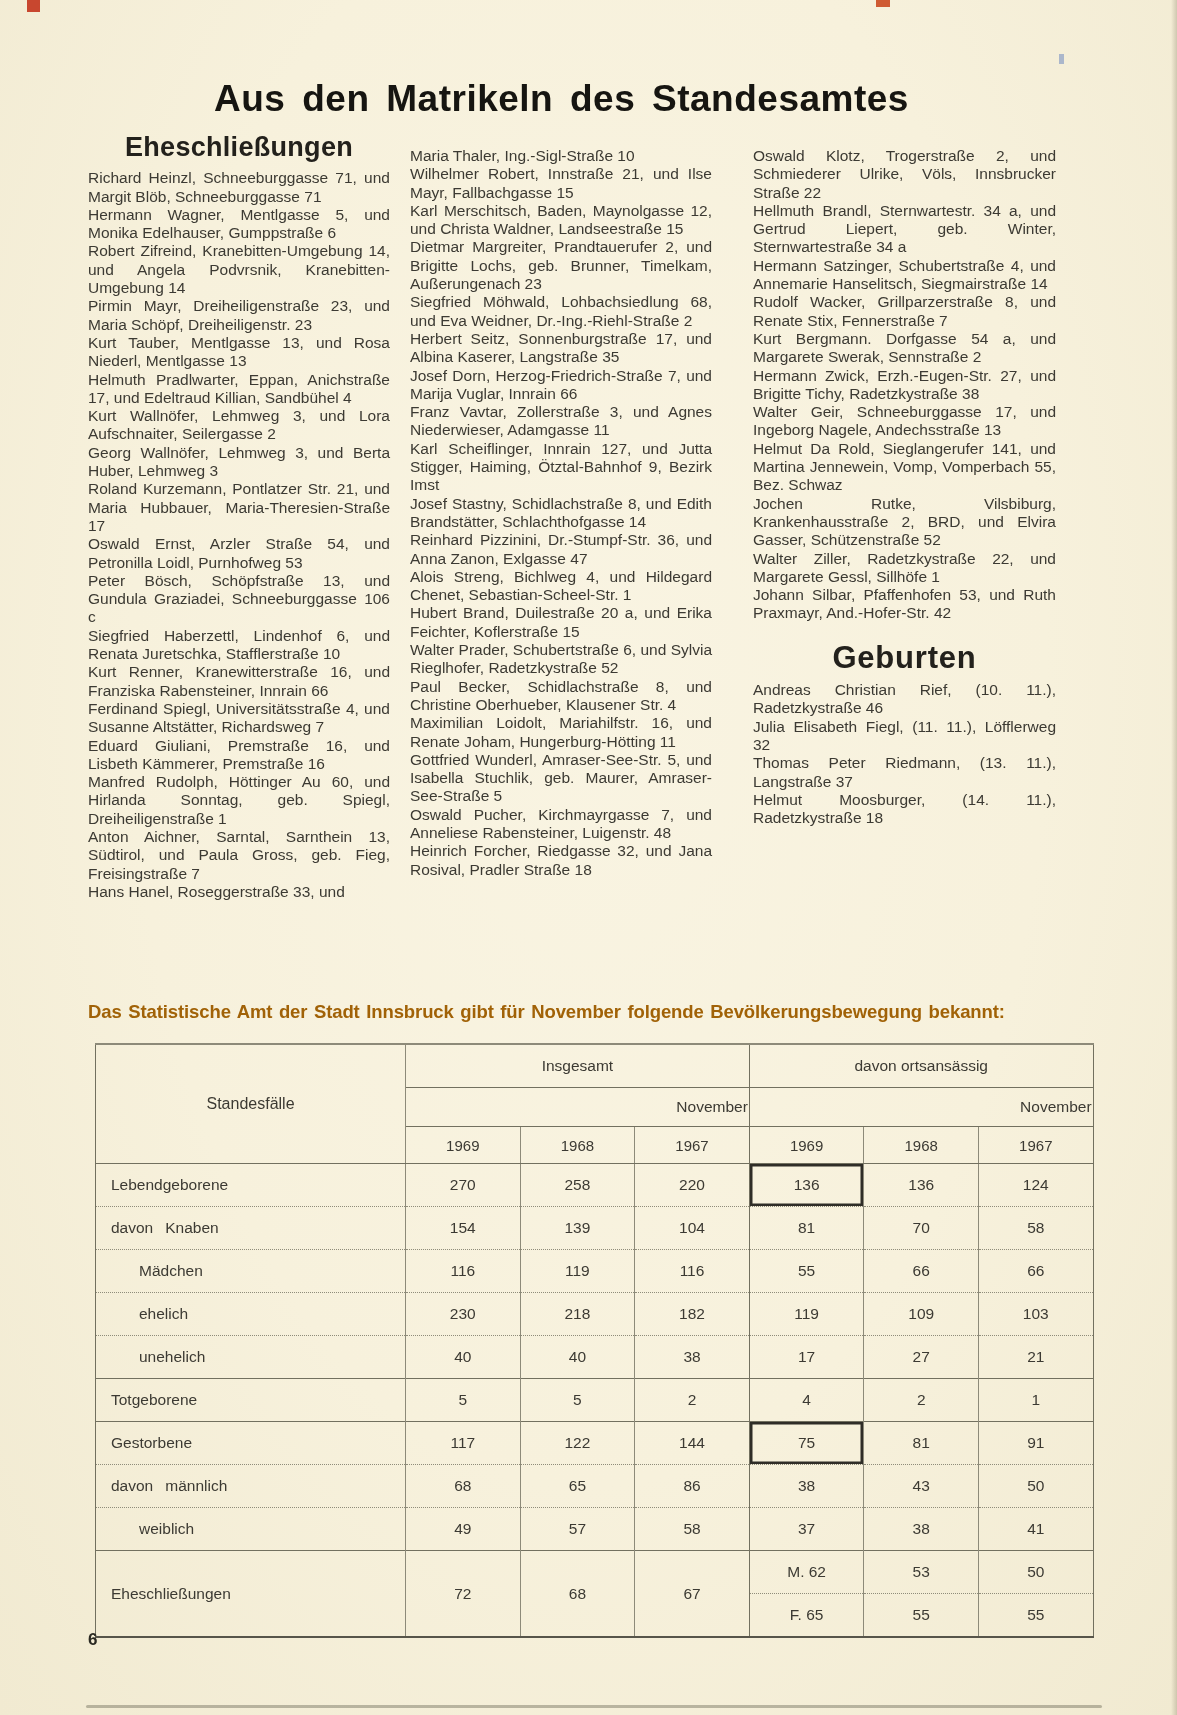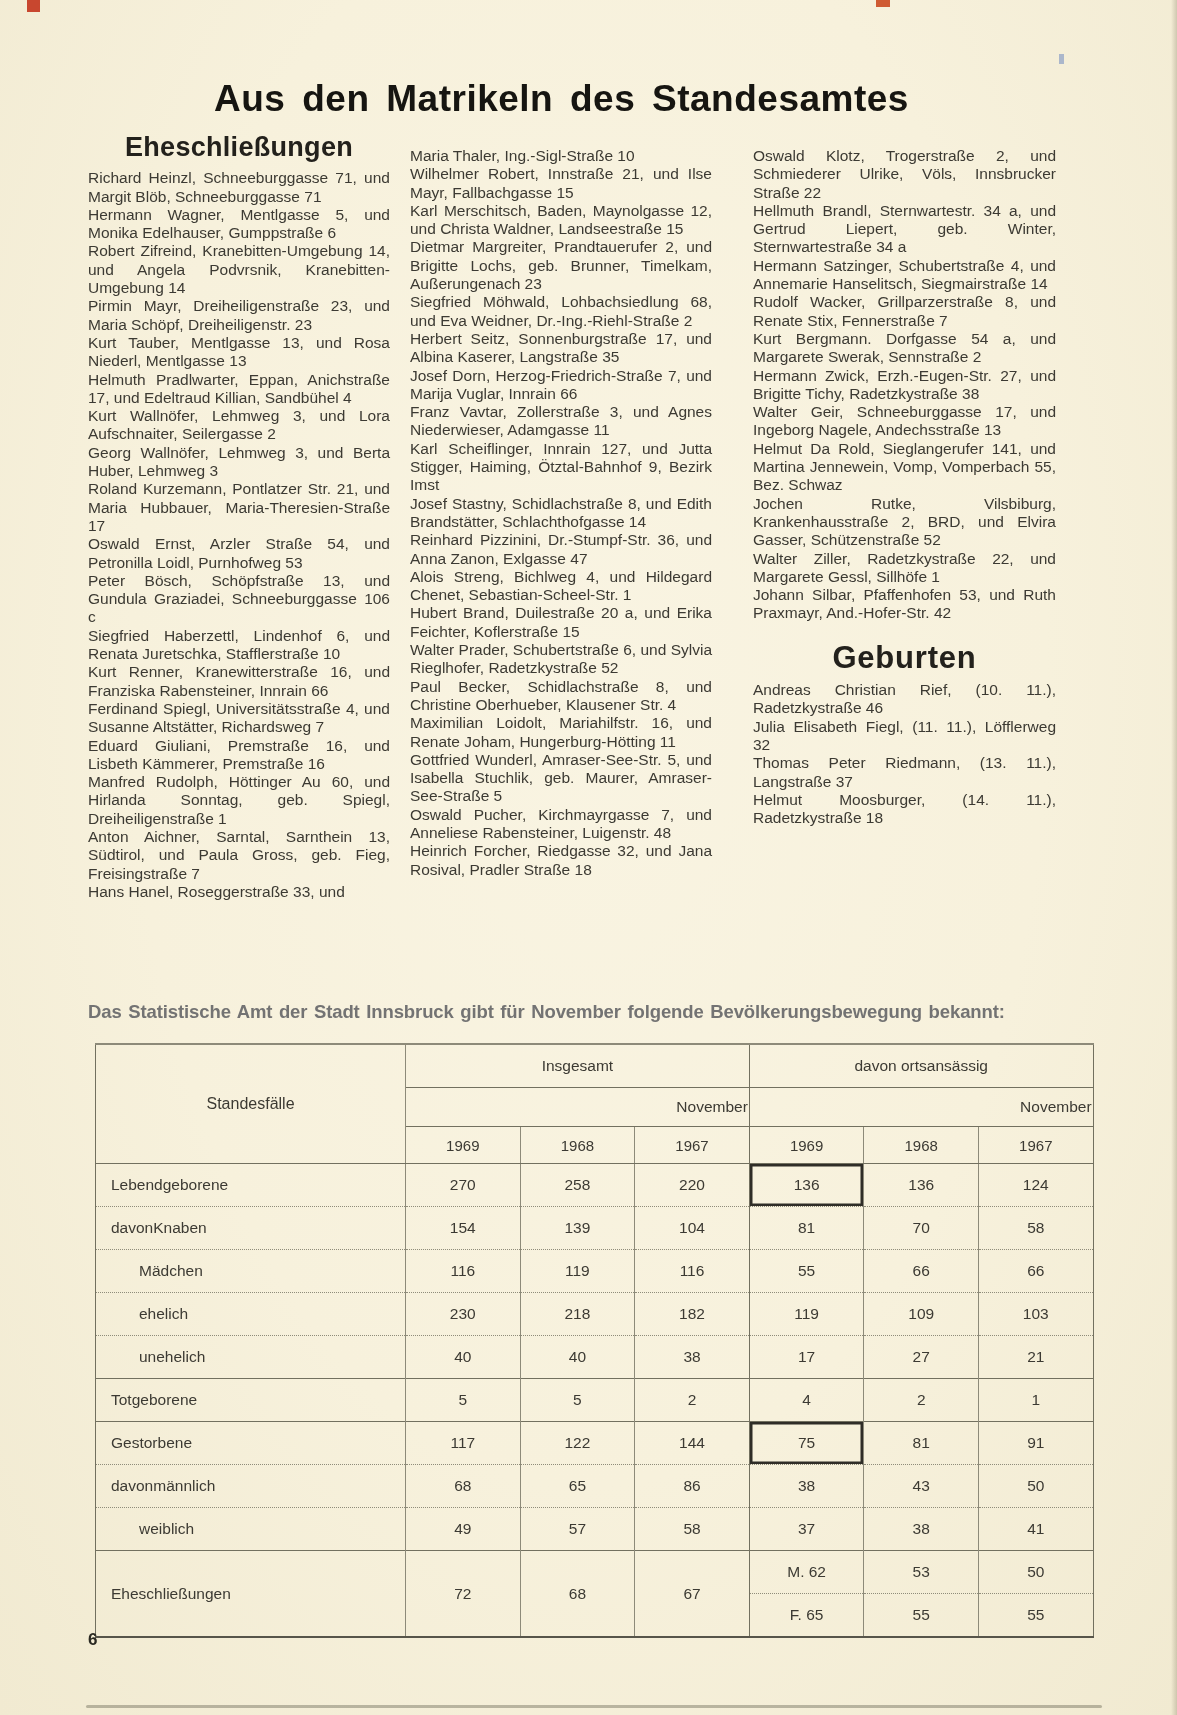--- a/index.html
+++ b/index.html
@@ -20,42 +20,42 @@
   }
   .col{position:absolute;width:302px;font-size:15.5px;line-height:18.3px;}
   .col1{left:88px;top:138px;}
   .col2{left:410px;top:147px;}
   .col3{left:753px;top:147px;width:303px;}
   .marr-heading{margin:0 0 13px 0;text-align:center;font-size:27px;font-weight:bold;color:var(--heading-ink);letter-spacing:.3px;}
   .births-heading{margin:26px 0 14px 0;text-align:center;font-size:31px;font-weight:bold;color:var(--heading-ink);letter-spacing:.8px;}
   .entry{margin:0;text-align:justify;}
   .stats-intro{
     position:absolute;left:88px;top:1001px;width:947px;margin:0;
-    font-size:18.5px;font-weight:bold;color:#737373;letter-spacing:-.1px;word-spacing:1.5px;
+    font-size:18.5px;font-weight:bold;color:#a16207;letter-spacing:-.1px;word-spacing:1.5px;
   }
   .stats-table{
     position:absolute;left:95px;top:1043px;width:998px;
     border-collapse:collapse;table-layout:fixed;
     font-size:15.5px;color:var(--ink);
     border:1px solid var(--rule);border-top:2px solid var(--rule-thin);border-bottom:2px solid var(--rule-dark);
   }
   .stats-table th{font-weight:normal;}
   .stats-table .labhead{border-right:1px solid var(--rule-thin);border-bottom:1px solid var(--rule);font-size:16px;vertical-align:middle;}
   .stats-table .ghead{height:40px;border-bottom:1px solid var(--rule);text-align:center;vertical-align:middle;}
   .stats-table .mhead{height:36px;border-bottom:1px solid var(--rule);text-align:right;vertical-align:middle;}
   .stats-table .gsep{border-left:1px solid var(--rule);margin-left:20px;}
   .stats-table .yr{height:34px;border-bottom:1px solid var(--rule);text-align:center;vertical-align:middle;font-size:15px;}
   .stats-table td{height:40px;vertical-align:middle;}
   .stats-table .val{text-align:center;}
   .stats-table .v0{border-left:1px solid var(--rule-thin);}
   .stats-table .v1,.stats-table .v2,.stats-table .v4,.stats-table .v5{border-left:1px solid var(--rule-thin);}
   .stats-table .v3{border-left:1px solid var(--rule);}
   .stats-table .lab0{padding-left:15px;text-align:left;}
   .stats-table .lab2{padding-left:43px;text-align:left;}
-  .stats-table .pfx{}
+  .stats-table .pfx{margin-right:12px;}
   .stats-table tr.sep-dotted td{border-top:1px dotted var(--dotted);}
   .stats-table tr.sep-solid td{border-top:1px solid var(--rule);}
   .stats-table tr.subsplit td{border-top:1px dotted var(--dotted);}
   .stats-table .boxed{box-shadow:inset 0 0 0 2.5px #2f2d27;}
   .page-number{position:absolute;left:88px;top:1630px;font-size:17px;font-weight:bold;color:#2a2922;}
   .mark{position:absolute;}
   .mark-red-1{left:27px;top:0;width:13px;height:12px;background:var(--mark-red);}
   .mark-red-2{left:876px;top:0;width:14px;height:7px;background:#cf5b33;}
   .mark-blue{left:1059px;top:54px;width:5px;height:10px;background:var(--mark-blue);opacity:.7;}
   .edge-right{position:absolute;right:0;top:0;width:6px;height:100%;background:linear-gradient(to right,rgba(140,130,105,0),rgba(140,130,105,.35));}

